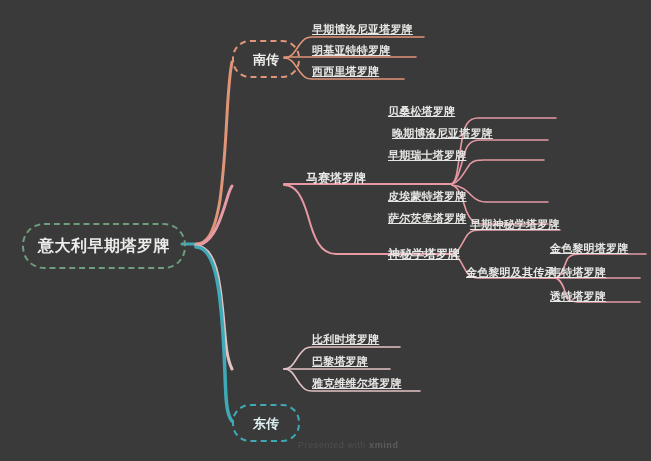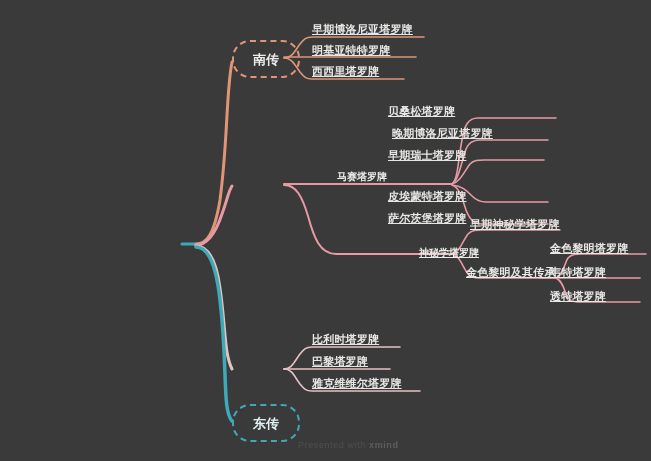--- a/index.html
+++ b/index.html
@@ -64,24 +64,23 @@
 
   
   .lbl {
     font-size: 11px;
     color: #e6e6e4;
     font-weight: bold;
     letter-spacing: 0.2px;
     text-decoration: underline;
   }
   .lbl-mid {
-    font-size: 10px;
+    font-size: 12px;
     color: #eaeae8;
     font-weight: bold;
-    margin-left: 31px;
   }
   .watermark {
     position: absolute;
     left: 298px;
     top: 440px;
     font-size: 9px;
     color: #4f4f4f;
     letter-spacing: 0.6px;
   }
   .watermark b { color:#5d5d5d; }
@@ -129,20 +128,23 @@
       <path d="M556,278 C564,274 564,264 568,258 C572,254 576,254 582,254 L646,254" stroke="#e79aa4" stroke-width="1.6"></path>
       <path d="M556,278 L566,278 L572,278 L640,278" stroke="#e79aa4" stroke-width="1.6"></path>
       <path d="M556,278 C564,282 564,292 568,298 C572,302 576,302 582,302 L640,302" stroke="#e79aa4" stroke-width="1.6"></path>
 
       <path d="M284,369 C292,369 294,362 300,354 C304,349 306,347 312,347 L400,347" stroke="#e3c2c4" stroke-width="1.6"></path>
       <path d="M284,369 L300,369 L312,369 L390,369" stroke="#e3c2c4" stroke-width="1.6"></path>
       <path d="M284,369 C292,369 294,376 300,384 C304,389 306,391 312,391 L420,391" stroke="#e3c2c4" stroke-width="1.6"></path>
     </g>
   </svg>
 
+  <div class="node root">
+    <span>意大利早期塔罗牌</span>
+  </div>
 
   <div class="node cap cap-nan">
     <span>南传</span>
   </div>
   <div class="node cap cap-dong">
     <span>东传</span>
   </div>
 
   <div class="node lbl" style="left:312px; top:24px;">早期博洛尼亚塔罗牌</div>
   <div class="node lbl" style="left:312px; top:45px;">明基亚特特罗牌</div>

